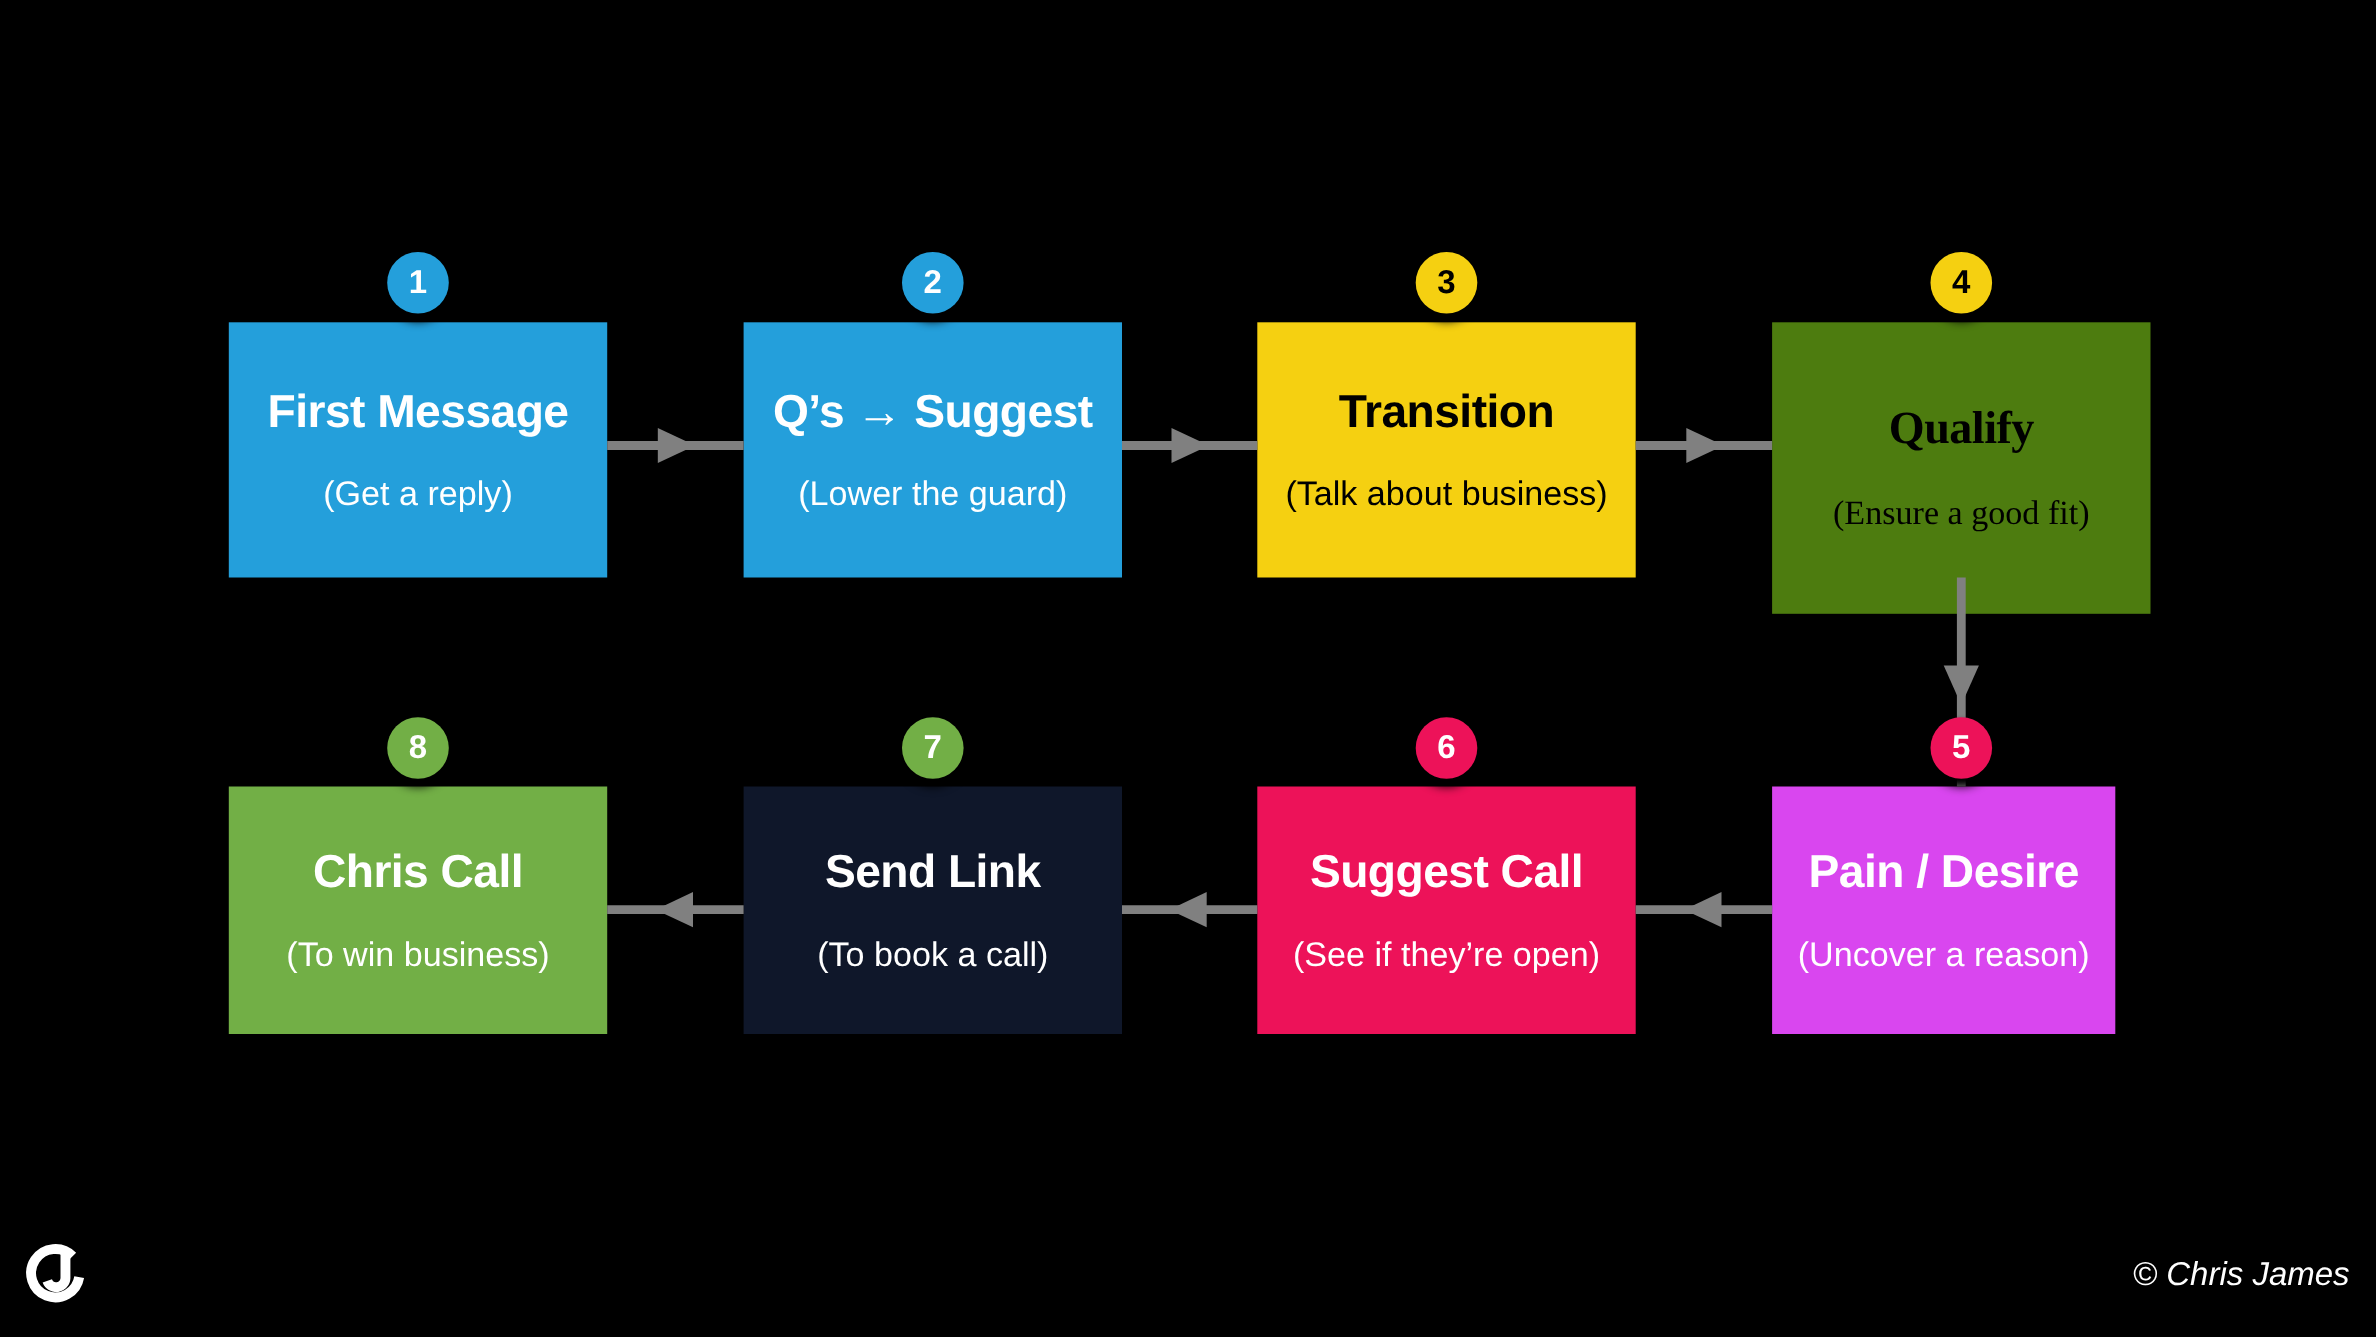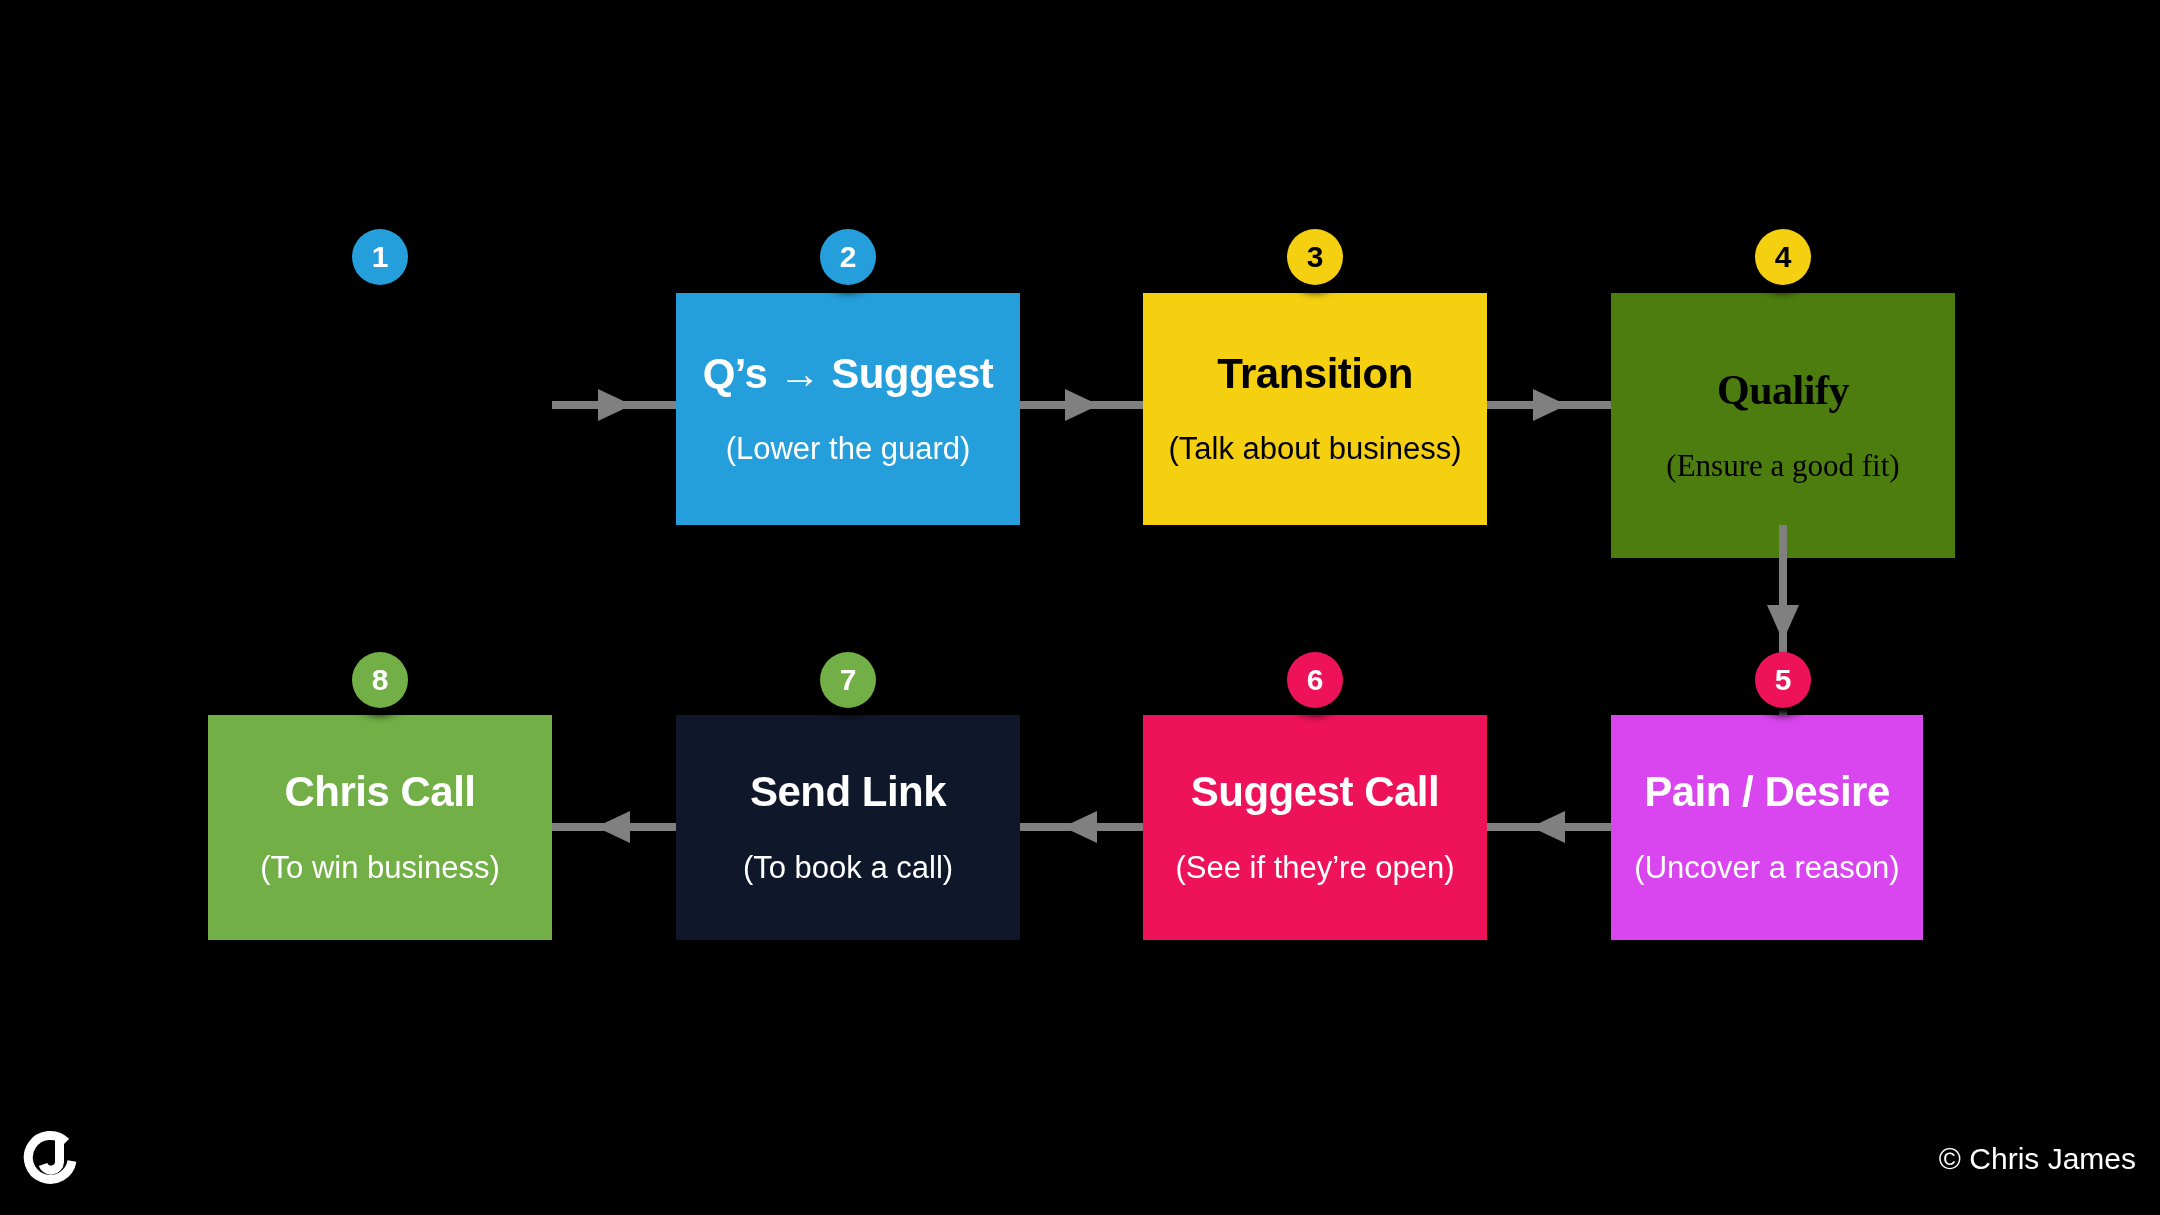--- a/index.html
+++ b/index.html
@@ -47,20 +47,21 @@
   
   .conn{position:absolute;z-index:1;}
   .conn svg{display:block;overflow:visible;}
 
   
   #logo{position:absolute;left:22px;top:1128px;width:58px;height:58px;}
   #copyright{
     position:absolute;right:24px;top:1142px;
     color:#ffffff;font-size:30px;font-weight:normal;
     white-space:nowrap;
+    font-style:italic;
   }
 </style>
 </head>
 <body>
 
 <div id="stage">
 
   <div class="conn" style="left:552px;top:389px;width:124px;height:32px;">
     <svg width="124" height="32" viewBox="0 0 124 32" aria-hidden="true">
       <line x1="0" y1="16" x2="124" y2="16" stroke="#808080" stroke-width="8"></line>
@@ -105,20 +106,24 @@
 
   <div class="conn" style="left:552px;top:811px;width:124px;height:32px;">
     <svg width="124" height="32" viewBox="0 0 124 32" aria-hidden="true">
       <line x1="0" y1="16" x2="124" y2="16" stroke="#808080" stroke-width="8"></line>
       <polygon points="78,0 44,16 78,32" fill="#808080"></polygon>
     </svg>
   </div>
 
   <div class="badge light" style="left:352px;top:229px;background:#249FDB;">
     <span>1</span>
+  </div>
+  <div class="node light" style="left:208px;top:293px;width:344px;height:232px;background:#249FDB;">
+    <div class="title">First Message</div>
+    <div class="subtitle">(Get a reply)</div>
   </div>
 
   <div class="badge light" style="left:820px;top:229px;background:#249FDB;">
     <span>2</span>
   </div>
   <div class="node light" style="left:676px;top:293px;width:344px;height:232px;background:#249FDB;">
     <div class="title">Q’s → Suggest</div>
     <div class="subtitle">(Lower the guard)</div>
   </div>
 

